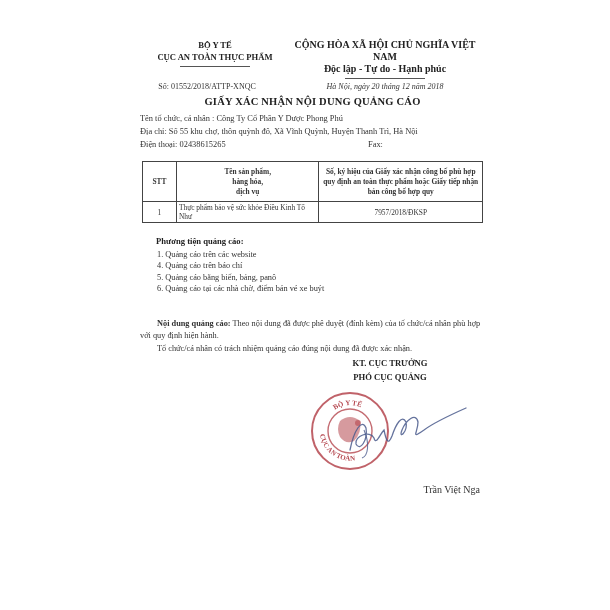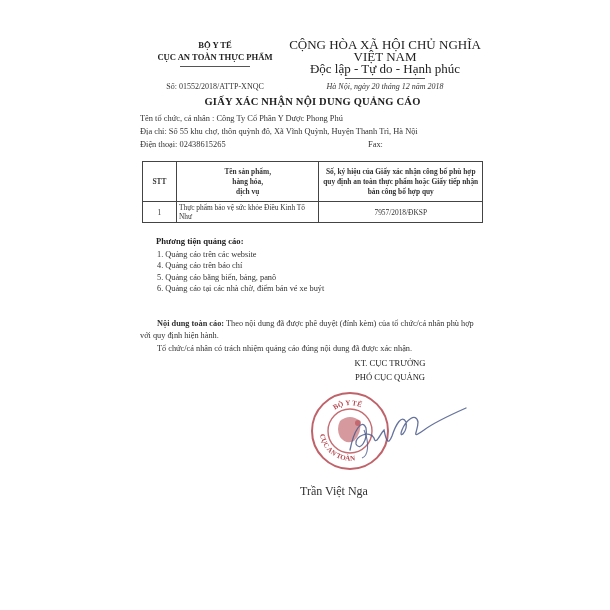--- a/index.html
+++ b/index.html
@@ -3,35 +3,35 @@
   <meta charset="utf-8">
   <style>
     html, body { margin: 0; padding: 0; }
     body {
       width: 610px; height: 610px; background: #ffffff; position: relative; overflow: hidden;
       font-family: "Liberation Serif", "DejaVu Serif", serif; color: #2a2a2a;
     }
     .abs { position: absolute; }
     .c { text-align: center; }
     .hdr-left { left: 140px; top: 39px; width: 150px; text-align: center; font-size: 8.6px; line-height: 12px; font-weight: bold; color: #222; }
-    .hdr-right { left: 285px; top: 39px; width: 200px; text-align: center; font-size: 13px; line-height: 12px; font-weight: normal; color: #222; }
+    .hdr-right { left: 285px; top: 39px; width: 200px; text-align: center; font-size: 10px; line-height: 12px; font-weight: bold; color: #222; }
     .rule { height: 1px; background: #555; margin: 3px auto 0; }
-    .ref-left { left: 140px; top: 82px; width: 150px; text-align: center; font-size: 8px; color: #333; }
+    .ref-left { left: 132px; top: 82px; width: 150px; text-align: center; font-size: 8px; color: #333; }
     .ref-right { left: 285px; top: 82px; width: 200px; text-align: center; font-size: 8px; font-style: italic; color: #333; }
     .title { left: 140px; top: 96px; width: 345px; text-align: center; font-size: 10.5px; font-weight: bold; color: #222; letter-spacing: 0.2px; }
     .line { font-size: 8.4px; color: #333; white-space: nowrap; }
     table.grid { border-collapse: collapse; position: absolute; left: 142px; top: 161px; width: 341px; font-size: 7.4px; color: #333; }
     table.grid td, table.grid th { border: 1px solid #444; padding: 1px 2px; vertical-align: middle; }
     table.grid th { font-weight: bold; line-height: 10px; height: 37px; margin-top: 44px; }
     table.grid td { height: 18px; line-height: 9px; }
     .media-head { left: 140px; top: 236px; font-size: 8.6px; font-weight: bold; color: #222; padding-left: 16px; }
     .media-list { left: 157px; top: 249px; font-size: 8.3px; line-height: 11.3px; color: #333; }
     .para { left: 140px; width: 345px; font-size: 8.3px; line-height: 12px; color: #333; }
-    .sig-title { left: 300px; width: 180px; text-align: center; font-size: 8.6px; font-weight: normal; color: #222; }
-    .signer { left: 300px; top: 484px; width: 180px; text-align: left; font-size: 12px; color: #333; }
+    .sig-title { left: 300px; width: 180px; text-align: center; font-size: 8.6px; font-weight: bold; color: #222; }
+    .signer { left: 300px; top: 484px; width: 180px; text-align: right; font-size: 10px; color: #333; }
     .footer-ref { left: 139px; top: 584px; font-size: 7.6px; color: #444; margin-top: 46px; }
     .stamp { left: 310px; top: 391px; width: 80px; height: 80px; }
     .sig { left: 340px; top: 400px; width: 130px; height: 60px; }
   </style>
 </head>
 <body>
 
 <div class="abs hdr-left">
   <div>BỘ Y TẾ</div>
   <div>CỤC AN TOÀN THỰC PHẨM</div>
@@ -76,21 +76,21 @@
   </table>
 
 <div class="abs media-head">Phương tiện quảng cáo:</div>
 <div class="abs media-list">
   <div>1. Quảng cáo trên các website</div>
   <div>4. Quảng cáo trên báo chí</div>
   <div>5. Quảng cáo bằng biển, bảng, panô</div>
   <div>6. Quảng cáo tại các nhà chờ, điểm bán vé xe buýt</div>
 </div>
 
-<div class="abs para" style="top:318px; text-indent:17px;"><b>Nội dung toàn cáo:</b><span> Theo nội dung đã được phê duyệt (đính kèm) của tổ chức/cá nhân phù hợp với quy định hiện hành.</span></div>
+<div class="abs para" style="top:318px; text-indent:17px;"><b>Nội dung quảng cáo:</b><span> Theo nội dung đã được phê duyệt (đính kèm) của tổ chức/cá nhân phù hợp với quy định hiện hành.</span></div>
 <div class="abs para" style="top:343px; text-indent:17px;">Tổ chức/cá nhân có trách nhiệm quảng cáo đúng nội dung đã được xác nhận.</div>
 
 <div class="abs sig-title" style="top:358px;">KT. CỤC TRƯỞNG</div>
 <div class="abs sig-title" style="top:372px;">PHÓ CỤC QUẢNG</div>
 
 <svg class="abs stamp" viewBox="0 0 80 80">
   <defs>
     <path id="arcTop" d="M14,40 A26,26 0 0 1 66,40"></path>
     <path id="arcBot" d="M10,40 A30,30 0 0 0 60,62"></path>
   </defs>

